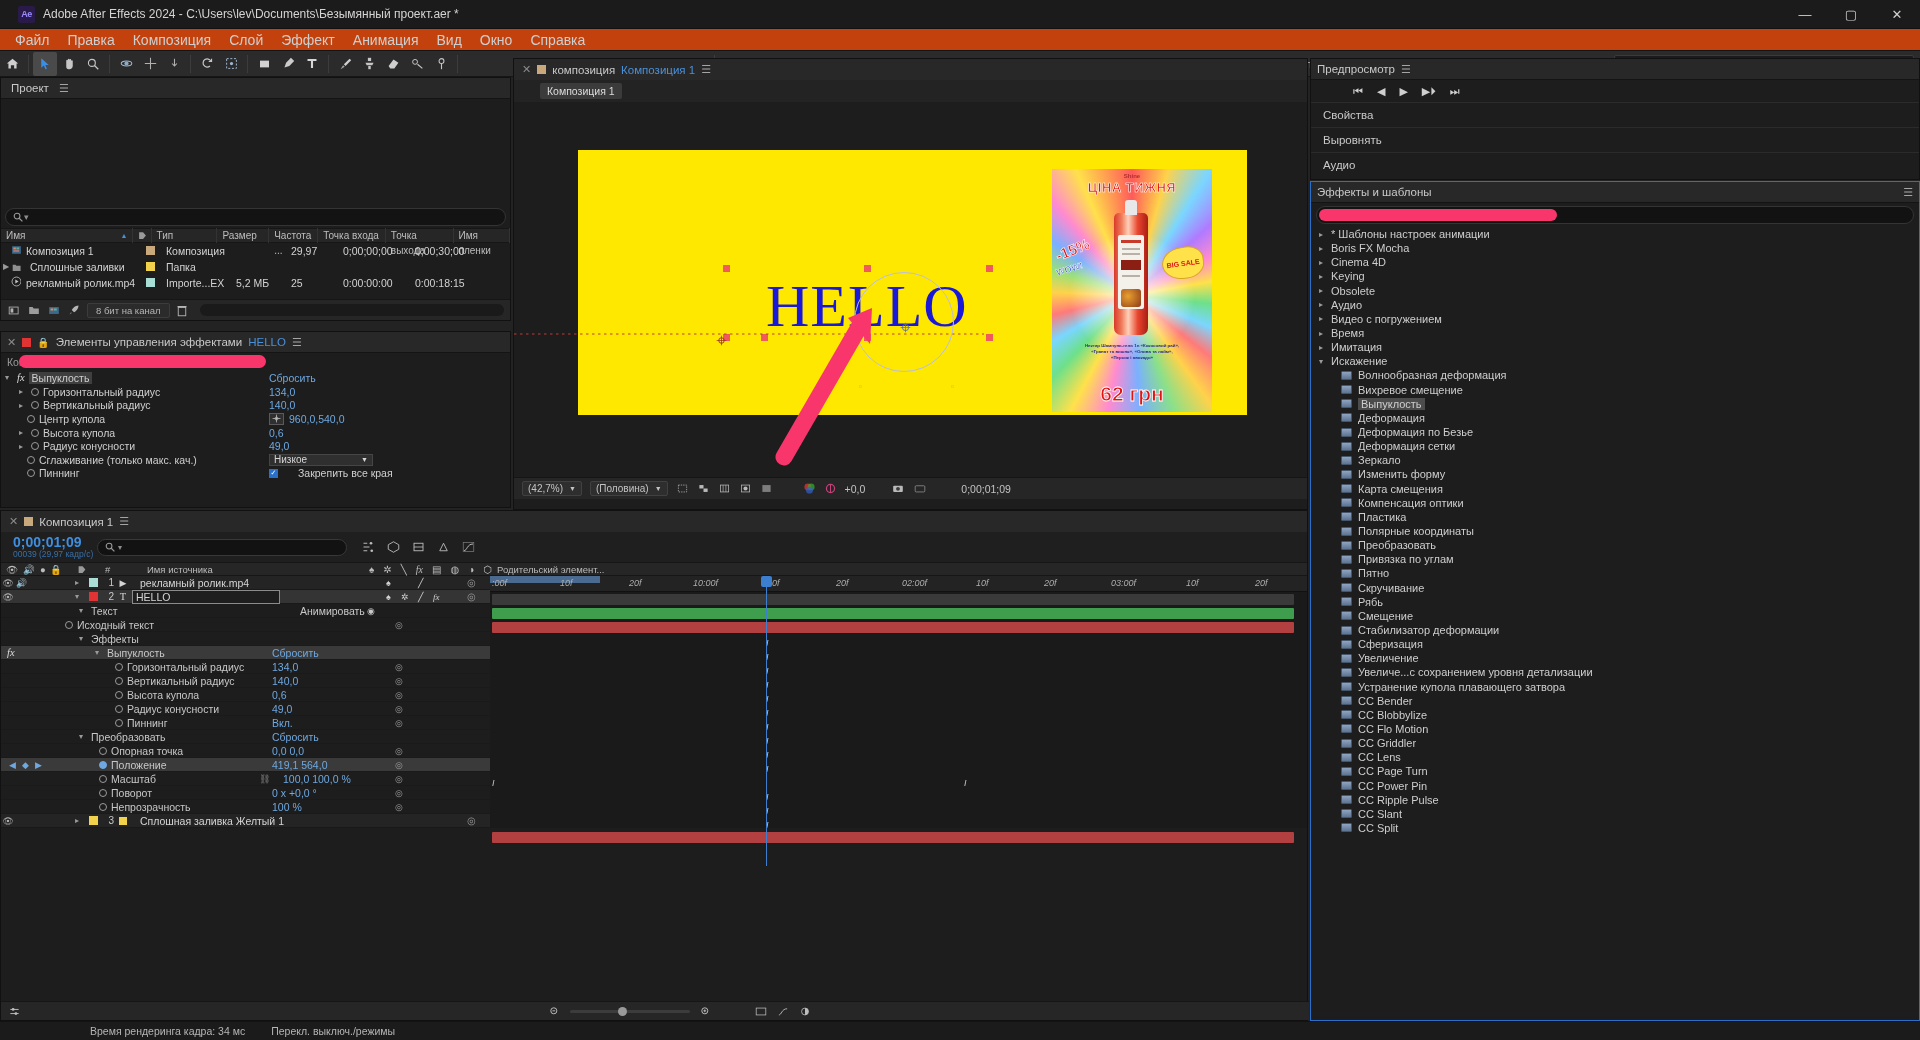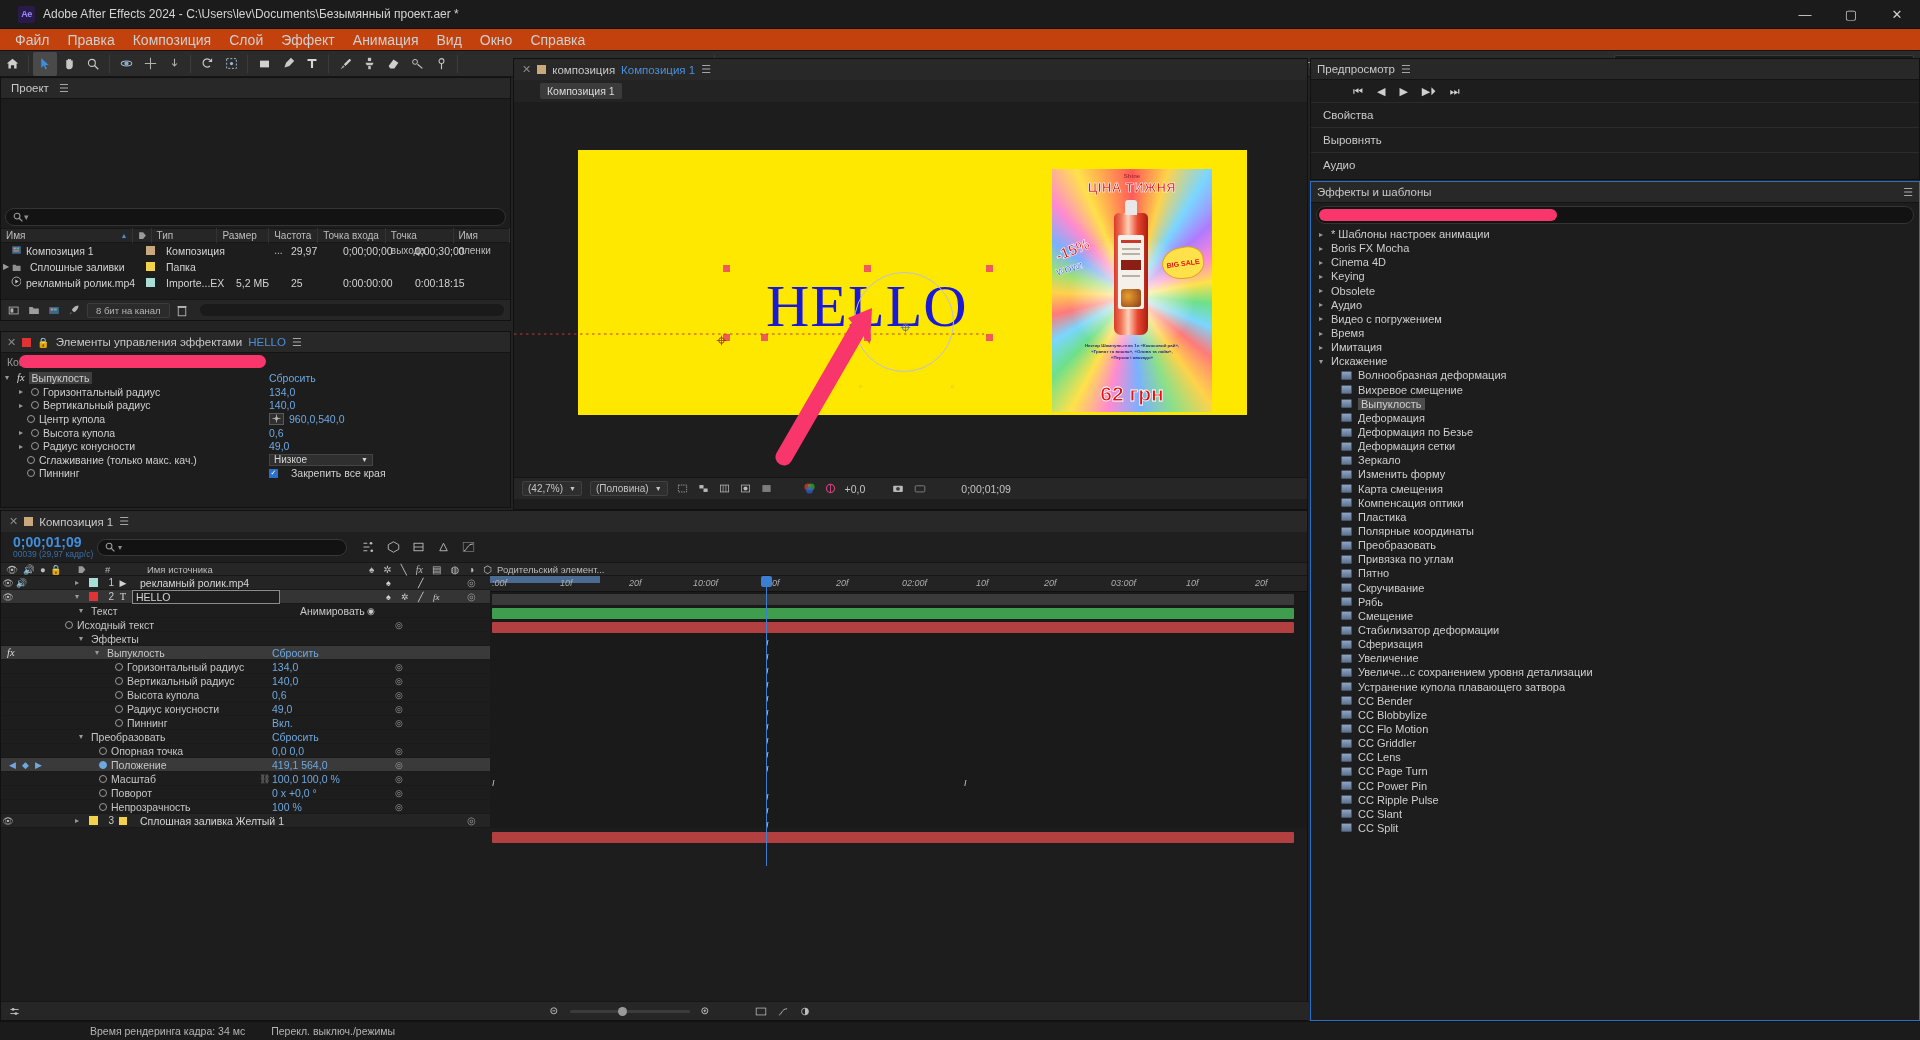--- a/index.html
+++ b/index.html
@@ -539,21 +539,21 @@
       <div class="sel-dd">
         <span>Низкое</span>
         <span style="font-size:7px">▼</span>
       </div>
     </div>
     <div class="fx-row">
       <div class="fx-name" style="padding-left:26px">
           <span class="tw"></span>
           <span>Пиннинг</span>
         </div>
-      <div style="display:flex;align-items:center;gap:13px">
+      <div style="display:flex;align-items:center;gap:20px">
         <span class="blue-chk">✓</span>
         <span style="color:#d0d0d0">Закрепить все края</span>
       </div>
     </div>
   </div>
 
   <div class="panel" id="comp-panel">
     <div class="comp-tabbar">
       <span class="close-x">✕</span>
       <span class="swatch" style="background:#c9a87c"></span>
@@ -1114,21 +1114,21 @@
             </span>
           <span class="pval" style="left:271px">419,1  564,0</span>
           <span style="position:absolute;left:394px;color:#9a9a9a;font-size:9px">◎</span>
         </div>
         <div class="prow" style="position:relative">
           <span class="pname" style="padding-left:98px">
               <span class="tw"></span>
               <span>Масштаб</span>
             </span>
           <span style="position:absolute;left:258px;color:#8f8f8f;font-size:9px">⛓</span>
-          <span class="pval" style="left:271px">100,0  100,0 %</span>
+          <span class="pval" style="left:282px">100,0  100,0 %</span>
           <span style="position:absolute;left:394px;color:#9a9a9a;font-size:9px">◎</span>
         </div>
         <div class="prow" style="position:relative">
           <span class="pname" style="padding-left:98px">
               <span class="tw"></span>
               <span>Поворот</span>
             </span>
           <span class="pval" style="left:271px">0 x +0,0 °</span>
           <span style="position:absolute;left:394px;color:#9a9a9a;font-size:9px">◎</span>
         </div>

